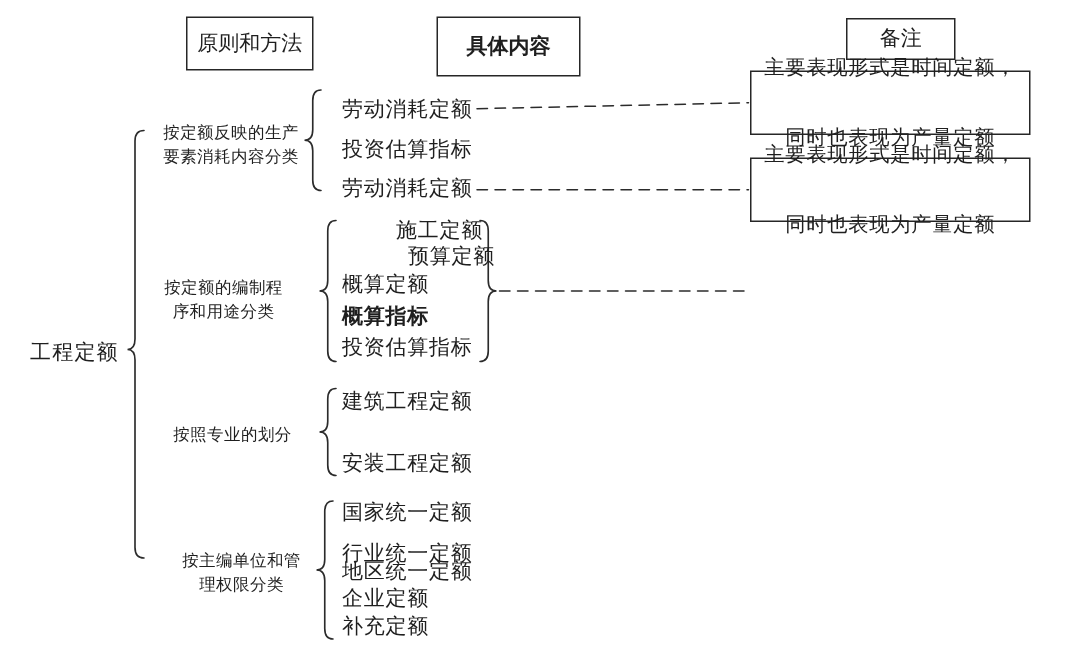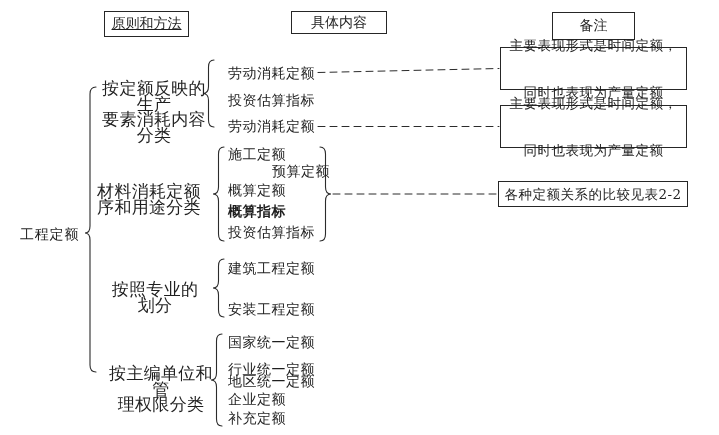--- a/index.html
+++ b/index.html
@@ -24,21 +24,21 @@
     background:#ffffff;
   }
   .hdr{font-size:14px;}
   .note{font-size:13.5px;line-height:16.5px;letter-spacing:0.5px;gap:30px;}
   .root{
     position:absolute;left:20px;top:226px;
     font-size:14px;letter-spacing:0.8px;white-space:nowrap;
   }
   .blabel{
     position:absolute;
-    font-size:17px;line-height:15.5px;
+    font-size:11px;line-height:15.5px;
     text-align:center;letter-spacing:0.3px;
   }
   .blabel span{display:block;}
   .item{
     position:absolute;left:228px;
     font-size:14px;line-height:14px;
     letter-spacing:0.5px;white-space:nowrap;
   }
 </style>
 </head>
@@ -51,53 +51,53 @@
     <path d="M 214 60 Q 208.5 60 208.5 67 L 208.5 86.5 Q 208.5 93.5 203 93.5 Q 208.5 93.5 208.5 100.5 L 208.5 120 Q 208.5 127 214 127"></path>
     <path d="M 224 147 Q 218.5 147 218.5 154 L 218.5 187 Q 218.5 194 213 194 Q 218.5 194 218.5 201 L 218.5 234 Q 218.5 241 224 241"></path>
     <path d="M 320 147 Q 325.5 147 325.5 154 L 325.5 187 Q 325.5 194 331 194 Q 325.5 194 325.5 201 L 325.5 234 Q 325.5 241 320 241"></path>
     <path d="M 224 259 Q 218.5 259 218.5 266 L 218.5 281 Q 218.5 288 213 288 Q 218.5 288 218.5 295 L 218.5 310 Q 218.5 317 224 317"></path>
     <path d="M 222 334 Q 216.5 334 216.5 341 L 216.5 373 Q 216.5 380 211 380 Q 216.5 380 216.5 387 L 216.5 419 Q 216.5 426 222 426"></path>
     <path class="dash" d="M 318 72.5 L 499 68.5"></path>
     <path class="dash" d="M 318 126.5 L 499 126.5"></path>
     <path class="dash" d="M 333 194 L 497 194"></path>
   </svg>
 
-  <div class="box hdr" style="left:104px;top:11px;width:85px;height:26px;text-decoration:underline;">
+  <div class="box hdr" style="left:124px;top:11px;width:85px;height:36px;">
     <span>原则和方法</span>
   </div>
-  <div class="box hdr" style="left:291px;top:11px;width:96px;height:23px;">
+  <div class="box hdr" style="left:291px;top:11px;width:96px;height:40px;font-weight:bold;">
     <span>具体内容</span>
   </div>
-  <div class="box hdr" style="left:552px;top:12px;width:83px;height:28px;">
+  <div class="box hdr" style="left:564px;top:12px;width:73px;height:28px;">
     <span>备注</span>
   </div>
 
   <div class="root">工程定额</div>
 
   <div class="blabel" style="left:94px;top:81px;width:120px;">
     <span>按定额反映的生产</span>
     <span>要素消耗内容分类</span>
   </div>
   <div class="blabel" style="left:96px;top:184px;width:106px;">
-    <span>材料消耗定额</span>
+    <span>按定额的编制程</span>
     <span>序和用途分类</span>
   </div>
   <div class="blabel" style="left:104px;top:282px;width:102px;">
     <span>按照专业的划分</span>
   </div>
   <div class="blabel" style="left:104px;top:366px;width:114px;">
     <span>按主编单位和管</span>
     <span>理权限分类</span>
   </div>
 
   <div class="item" style="top:66px;">劳动消耗定额</div>
   <div class="item" style="top:93px;">投资估算指标</div>
   <div class="item" style="top:119px;">劳动消耗定额</div>
 
-  <div class="item" style="top:147px;">施工定额</div>
+  <div class="item" style="top:147px;margin-left:36px;">施工定额</div>
   <div class="item" style="top:164px;margin-left:44px;">预算定额</div>
   <div class="item" style="top:183px;">概算定额</div>
   <div class="item" style="top:204px;font-weight:bold;">概算指标</div>
   <div class="item" style="top:225px;">投资估算指标</div>
 
   <div class="item" style="top:261px;">建筑工程定额</div>
   <div class="item" style="top:302px;">安装工程定额</div>
 
   <div class="item" style="top:335px;">国家统一定额</div>
   <div class="item" style="top:362px;">行业统一定额</div>
@@ -106,17 +106,14 @@
   <div class="item" style="top:411px;">补充定额</div>
 
   <div class="box note" style="left:500px;top:47px;width:187px;height:43px;">
     <span>主要表现形式是时间定额，</span>
     <span>同时也表现为产量定额</span>
   </div>
   <div class="box note" style="left:500px;top:105px;width:187px;height:43px;">
     <span>主要表现形式是时间定额，</span>
     <span>同时也表现为产量定额</span>
   </div>
-  <div class="box note" style="left:498px;top:181px;width:190px;height:26px;">
-    <span>各种定额关系的比较见表2-2</span>
-  </div>
 
 </div>
 
 </body></html>

